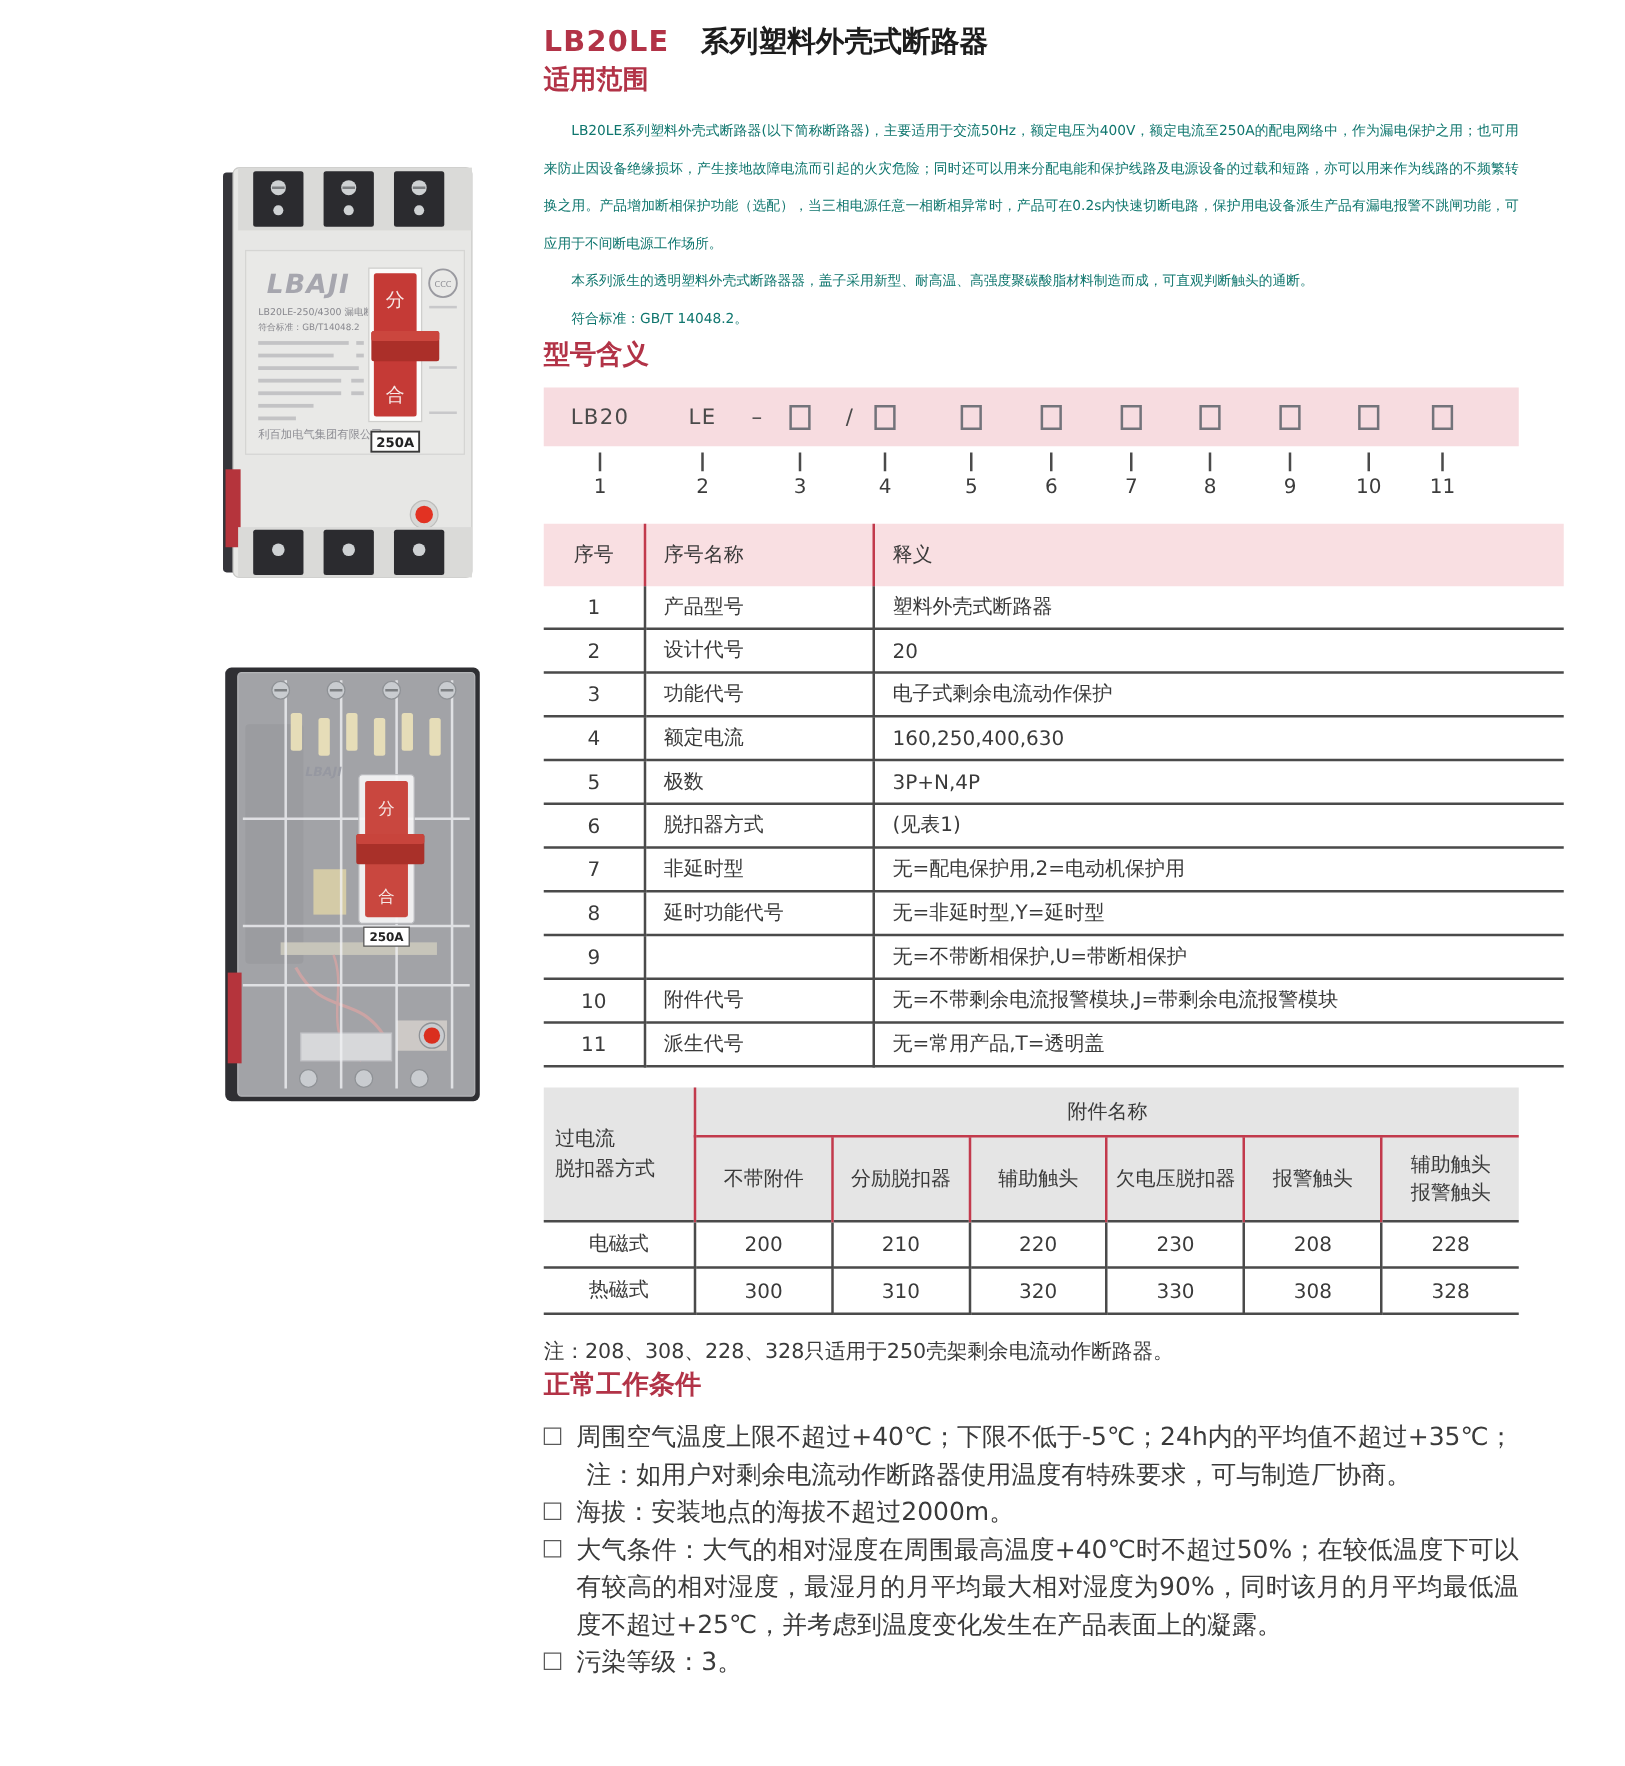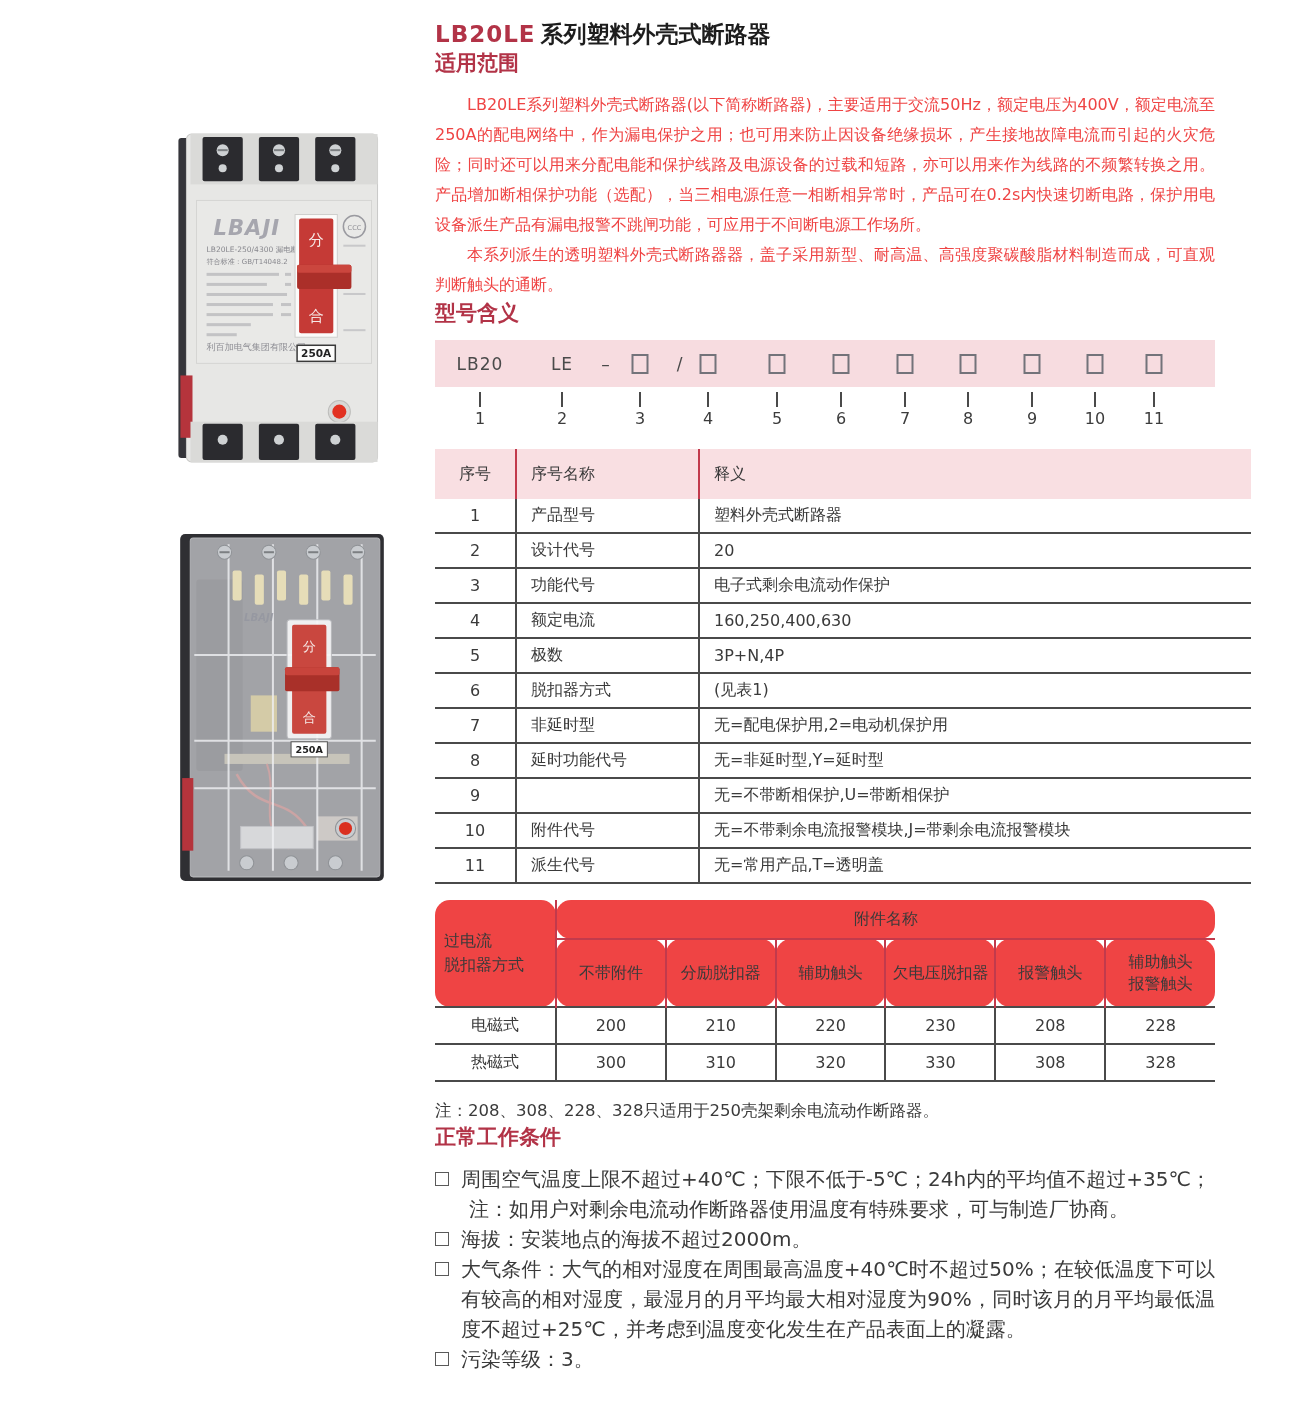--- a/index.html
+++ b/index.html
@@ -7,28 +7,28 @@
     position:relative;width:1300px;height:1413px;background:#ffffff;overflow:hidden;
     font-family:"DejaVu Sans","Liberation Sans",sans-serif;color:#333;
   }
   
   .images{position:absolute;left:162px;top:122px;width:245px;}
   .images svg{display:block;}
   .img-gap{height:50px;}
   
   .content{position:absolute;left:435px;top:18px;width:780px;}
   .title-row{font-size:23px;font-weight:bold;line-height:32px;color:#1d1d1d;}
-  .title-model{color:#b23347;margin-right:5px;letter-spacing:1px;}
+  .title-model{color:#b23347;margin-right:25px;letter-spacing:1px;}
   h2.sec{
     font-size:21px;line-height:26px;font-weight:bold;color:#b23347;
     margin:0 0 14px 0;
   }
   .sec-scope{margin-top:56px;}
   .para{
-    margin:0;font-size:16px;line-height:30px;color:#ef4444;
+    margin:0;font-size:11px;line-height:30px;color:#0f766e;
     text-align:justify;text-indent:2em;
   }
   .sec-model{margin-top:26px;}
   
   .band{position:relative;height:47px;background:#f7dce0;margin-top:2px;}
   .band .bi{
     position:absolute;top:50%;transform:translate(-50%,-50%);
     font-size:17px;color:#4a4a4a;letter-spacing:1px;white-space:nowrap;
   }
   .band .bbox{
@@ -44,21 +44,21 @@
   .t1{width:780px;margin-top:18px;font-size:16px;color:#3a3a3a;}
   .t1 th{background:#f9dfe2;height:48px;font-weight:normal;}
   .t1 th.c1,.t1 td.c1{width:78px;text-align:center;}
   .t1 th.c2,.t1 td.c2{width:166px;text-align:left;padding-left:14px;}
   .t1 th.c3,.t1 td.c3{width:536px;text-align:left;padding-left:14px;}
   .t1 th.c1,.t1 th.c2{border-right:2px solid #c23a4c;}
   .t1 td{height:31px;border-bottom:2px solid #4a4a4a;}
   .t1 td.c1,.t1 td.c2{border-right:2px solid #4a4a4a;}
   
   .t2{width:780px;margin-top:16px;font-size:16px;color:#3a3a3a;}
-  .t2 th{background:#ef4444;font-weight:normal;border-radius:15px;}
+  .t2 th{background:#e5e5e5;font-weight:normal;}
   .t2 .corner{
     width:110px;text-align:left;padding-left:9px;border-right:2px solid #c23a4c;
     white-space:pre-line;line-height:24px;
   }
   .t2 .group{height:36px;border-bottom:2px solid #c23a4c;text-align:center;}
   .t2 .sub{height:64px;text-align:center;line-height:22px;}
   .t2 .sub.red-r{border-right:2px solid #c23a4c;}
   .t2 .pre{white-space:pre-line;}
   .t2 td{height:33px;text-align:center;border-bottom:2px solid #4a4a4a;border-top:2px solid #4a4a4a;}
   .t2 td.dark-r{border-right:2px solid #4a4a4a;}
@@ -214,20 +214,21 @@
 
   <main class="content">
 
     <div class="title-row">
       <span class="title-model">LB20LE</span><span>系列塑料外壳式断路器</span>
     </div>
 
     <h2 class="sec sec-scope">适用范围</h2>
     <p class="para">LB20LE系列塑料外壳式断路器(以下简称断路器)，主要适用于交流50Hz，额定电压为400V，额定电流至250A的配电网络中，作为漏电保护之用；也可用来防止因设备绝缘损坏，产生接地故障电流而引起的火灾危险；同时还可以用来分配电能和保护线路及电源设备的过载和短路，亦可以用来作为线路的不频繁转换之用。产品增加断相保护功能（选配），当三相电源任意一相断相异常时，产品可在0.2s内快速切断电路，保护用电设备派生产品有漏电报警不跳闸功能，可应用于不间断电源工作场所。</p>
     <p class="para">本系列派生的透明塑料外壳式断路器器，盖子采用新型、耐高温、高强度聚碳酸脂材料制造而成，可直观判断触头的通断。</p>
+    <p class="para">符合标准：GB/T 14048.2。</p>
 
     <h2 class="sec sec-model">型号含义</h2>
 
     <div class="band">
       <span class="bi" style="left:45px">LB20</span>
       <span class="bi" style="left:127px">LE</span>
       <span class="bi" style="left:171px">–</span>
       <span class="bbox" style="left:205px"></span>
       <span class="bi" style="left:245px">/</span>
       <span class="bbox" style="left:273px"></span>

